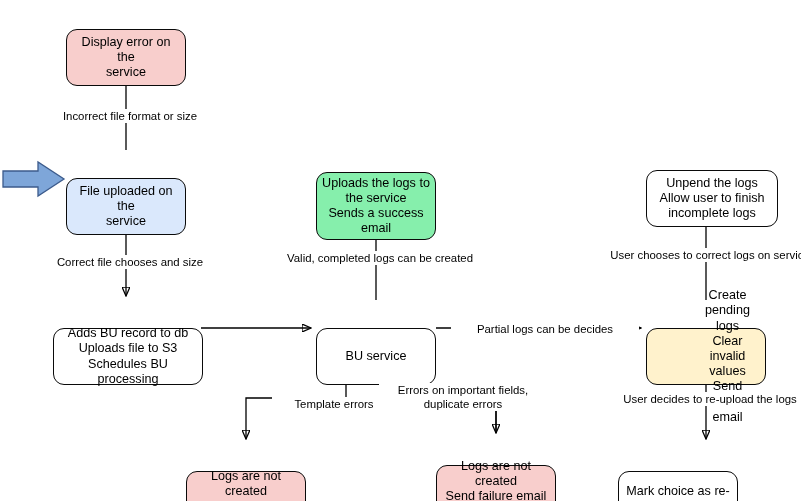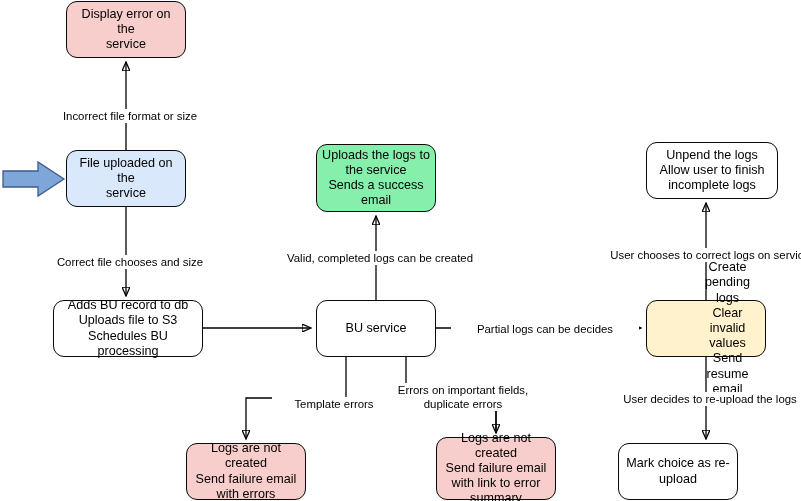--- a/index.html
+++ b/index.html
@@ -25,20 +25,21 @@
     display: flex;
     align-items: center;
     justify-content: center;
     text-align: center;
     font-size: 12.6px;
     line-height: 15.2px;
     color: #000000;
     white-space: pre-line;
     padding: 2px 5px;
     background: #ffffff;
+    margin-top: 28px;
   }
   .node-pink   { background: #f8cecc; border-color: #0a0a0a; }
   .node-blue   { background: #dae8fc; border-color: #0a0a0a; }
   .node-green  { background: #86efac; border-color: #0a0a0a; }
   .node-yellow { background: #fff2cc; border-color: #0a0a0a; }
   .node-white  { background: #ffffff; border-color: #0a0a0a; }
 
   .edge-label {
     position: absolute;
     font-size: 11.4px;

